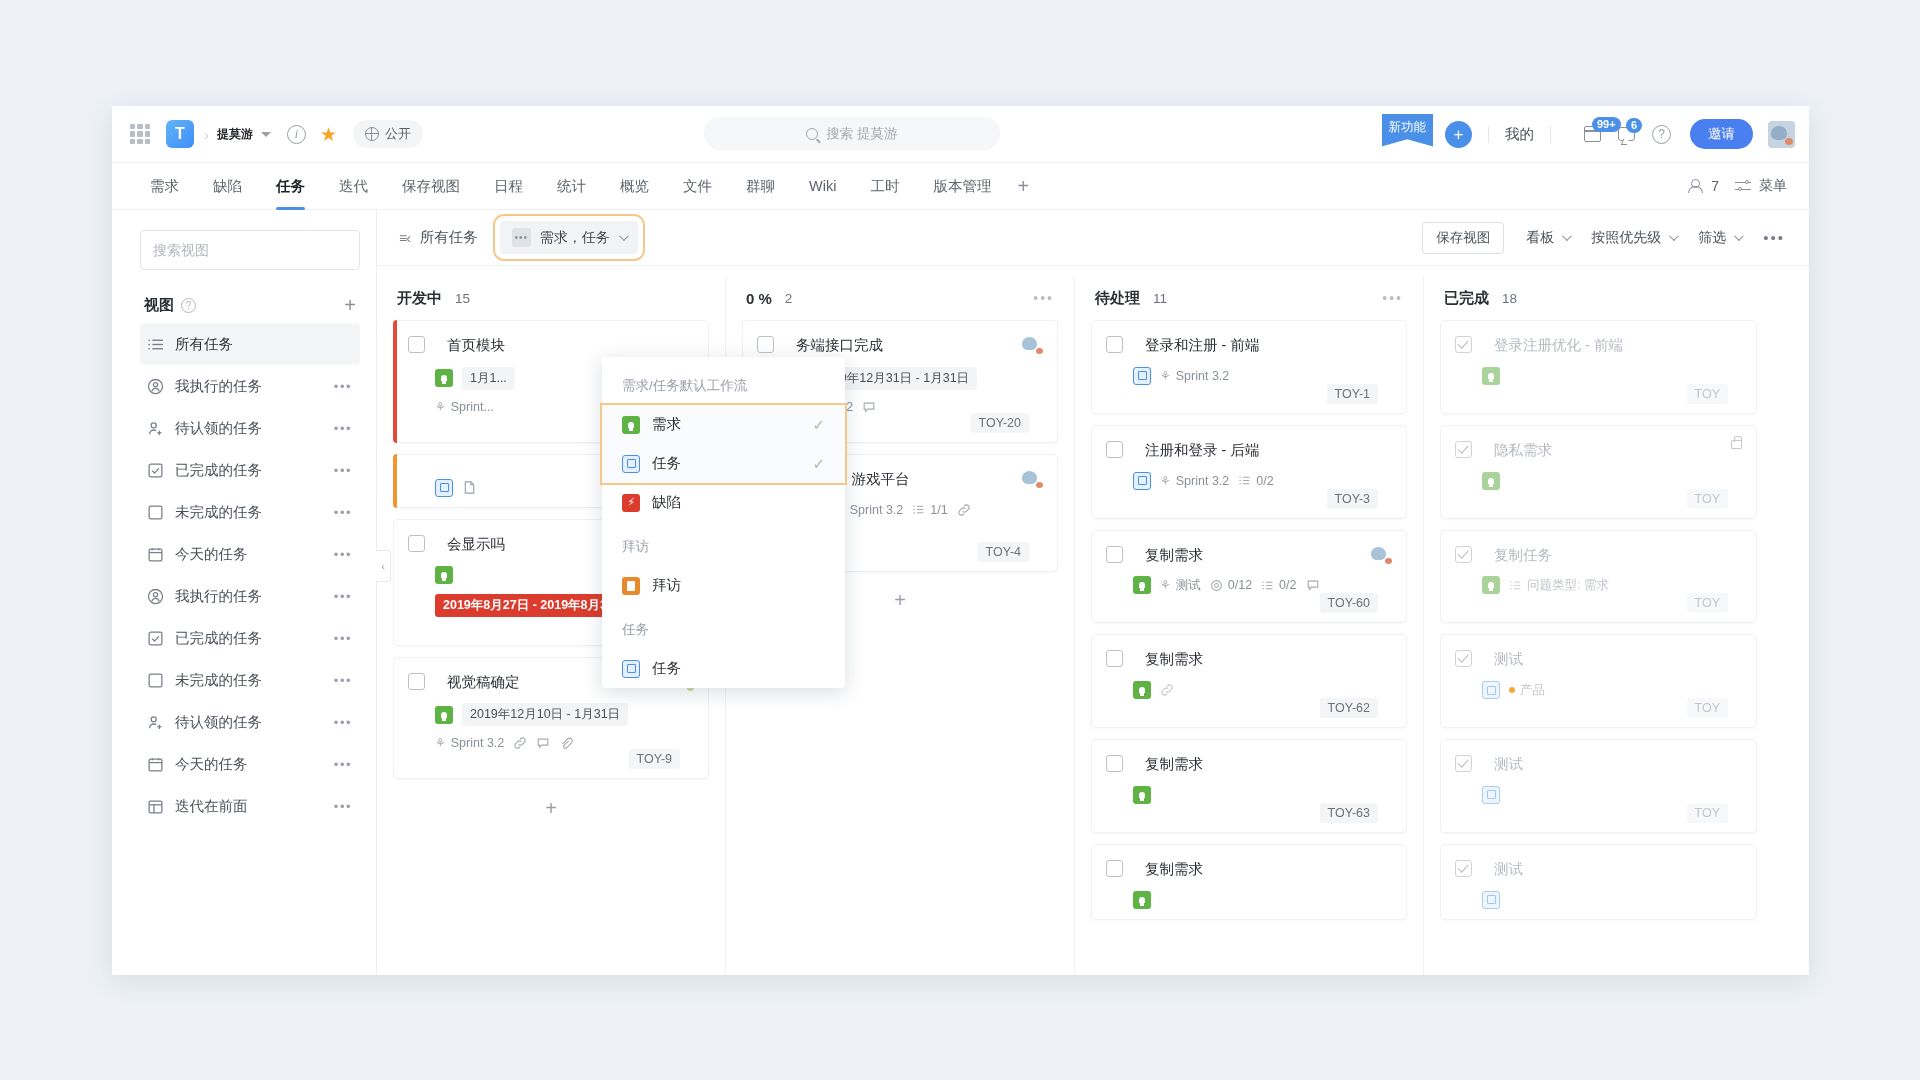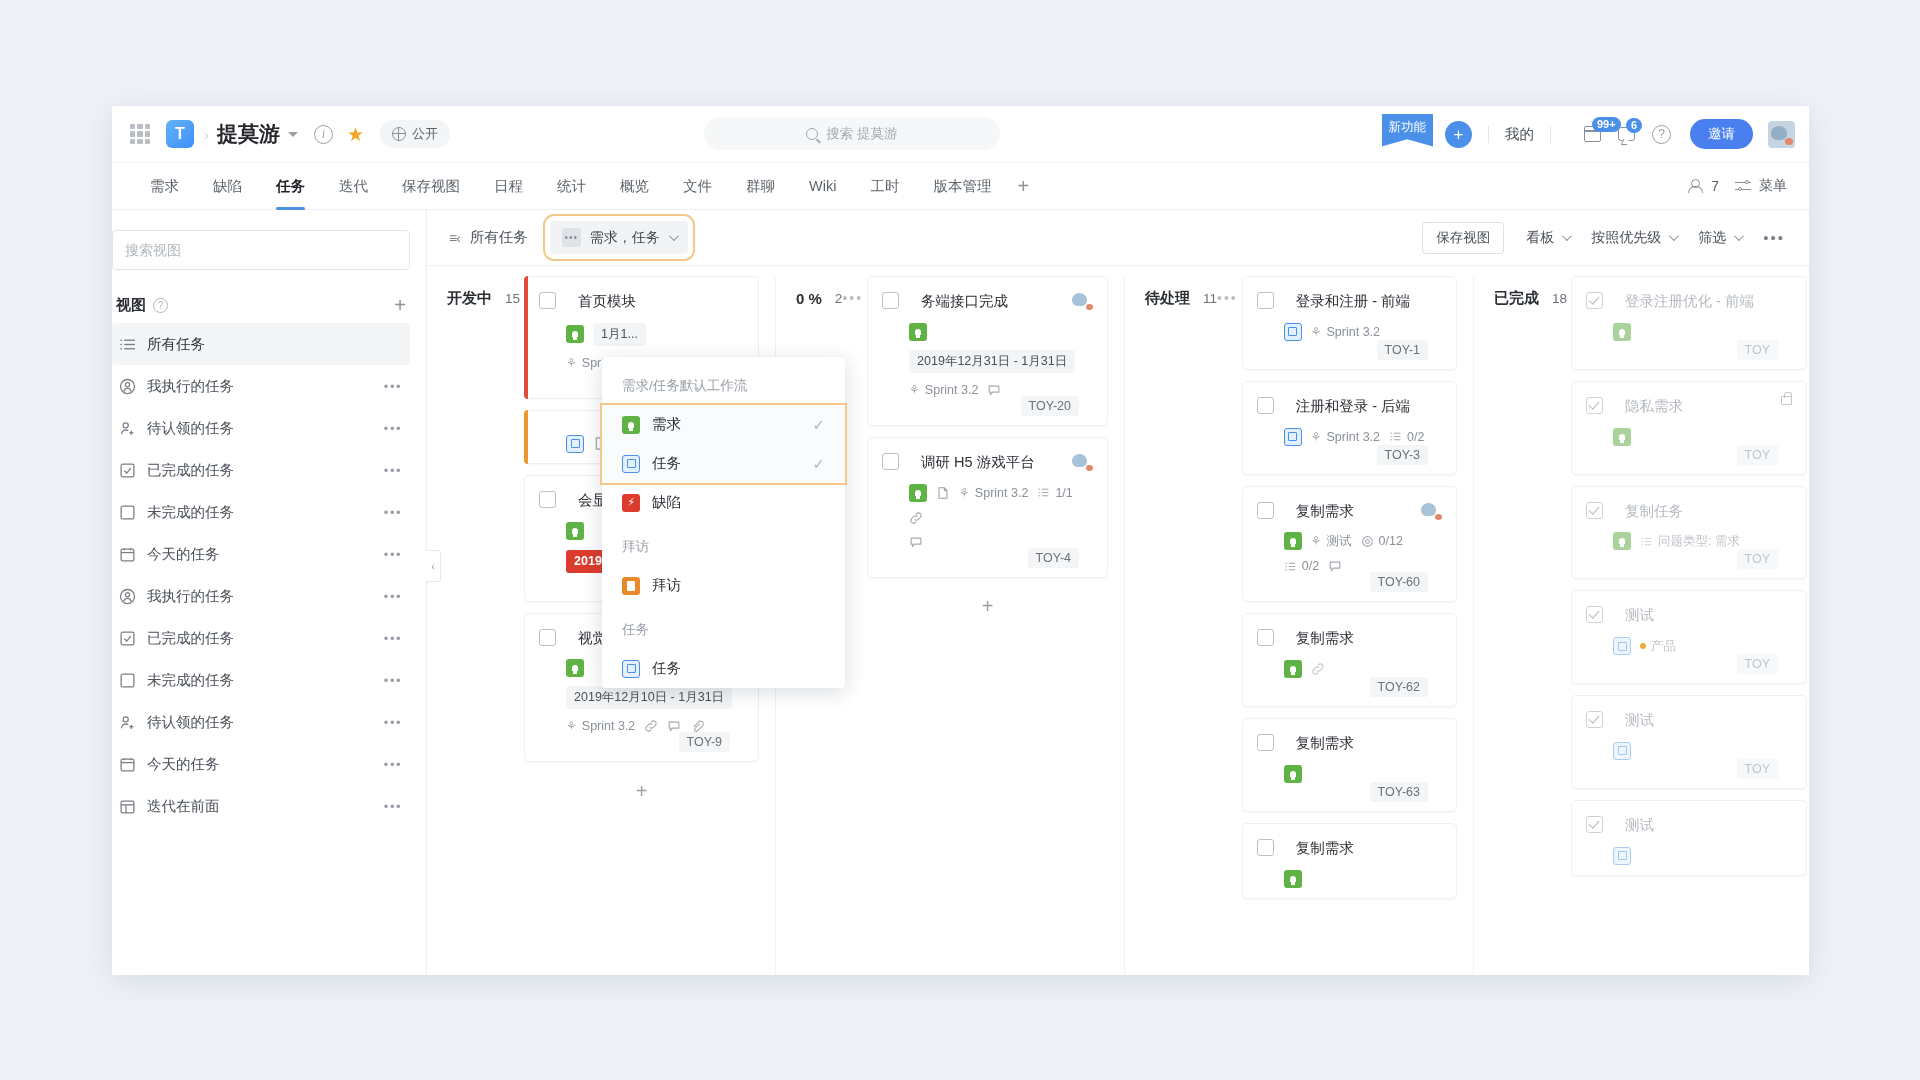--- a/index.html
+++ b/index.html
@@ -38,21 +38,21 @@
   }
   .grid-icon i { background: #b9bdc4; border-radius: 1px; display:block; }
   .proj-logo {
     width: 28px; height: 28px; border-radius: 6px;
     background: linear-gradient(135deg,#63b3fb,#3e8ef7);
     display: flex; align-items: center; justify-content: center;
     color: #fff; font-size: 16px; font-weight: bold;
     margin-right: 8px;
   }
   .crumb-sep { color: #d0d4da; font-size: 15px; margin: 0 8px 0 2px; }
-  .proj-name { font-size: 21px; font-weight: bold; color: #26282c; }
+  .proj-name { font-size: 12px; font-weight: bold; color: #26282c; }
   .caret {
     display:inline-block; width:0;height:0;
     border-left:5px solid transparent;border-right:5px solid transparent;
     border-top:5px solid #9aa0a8; margin-left:8px; margin-right:2px;
     vertical-align: middle;
   }
   .circ-icon {
     width: 19px; height: 19px; border-radius: 50%;
     border: 1.4px solid #9aa0a8; color:#9aa0a8;
     font-size: 12px; line-height: 16px; text-align: center;
@@ -143,22 +143,22 @@
   .slider-ico i { position:absolute;left:0;width:16px;height:1.4px;background:#8a9099;}
   .slider-ico i:nth-child(1){top:3px;} .slider-ico i:nth-child(2){top:10px;}
   .slider-ico b { position:absolute;width:4px;height:4px;border:1.2px solid #8a9099;border-radius:50%;background:#fff;}
   .slider-ico b:nth-child(3){left:10px;top:1px;} .slider-ico b:nth-child(4){left:3px;top:8px;}
 
   
   .body-wrap { display:flex; height: calc(869px - 57px - 47px); }
 
   
   .sidebar {
-    width: 315px; background:#fff; border-right:1px solid #eceef1;
-    padding: 20px 16px 0 0; flex-shrink:0; position:relative;
+    width: 265px; background:#fff; border-right:1px solid #eceef1;
+    padding: 20px 16px 0 28px; flex-shrink:0; position:relative;
     overflow: hidden;
   }
   .view-search {
     width:100%; height:40px; border:1px solid #e2e5e9; border-radius:4px;
     padding: 0 12px; font-size:14px; color:#9aa0a8; background:#fff;
     font-family: inherit; outline:none;
   }
   .view-search::placeholder { color:#b2b7bd; }
   .sec-head { display:flex;align-items:center;margin:24px 0 6px 4px; }
   .sec-title { font-size:15px;font-weight:bold;color:#2b2f34; }
@@ -192,21 +192,21 @@
   .tb-right { margin-left:auto; display:flex;align-items:center;gap:22px; }
   .save-view-btn {
     border:1px solid #dcdfe3;border-radius:4px;padding:6px 13px;
     font-size:13.5px;color:#4a5058;cursor:pointer;background:#fff;
   }
   .tb-menu { display:flex;align-items:center;gap:8px;font-size:14px;color:#4a5058;cursor:pointer; }
   .tb-dots { color:#7a8089; letter-spacing:2px; font-size:15px; cursor:pointer; }
 
   
   .columns { flex:1; display:flex; gap:0; padding: 10px 0 0 0; overflow:hidden; }
-  .column { width: 349px; flex-shrink:0; padding: 0 16px; border-right:1px solid #f2f3f5; display:flex;flex-direction:row; }
+  .column { width: 349px; flex-shrink:0; padding: 0 16px; border-right:1px solid #f2f3f5; display:flex;flex-direction:column; }
   .column:last-child { border-right:none; }
   .col-head { display:flex;align-items:center; height:44px; padding:0 4px; }
   .col-name { font-size:15px;font-weight:bold;color:#2b2f34; }
   .col-count { font-size:13.5px;color:#6b7177;margin-left:13px; }
   .col-dots { margin-left:auto;color:#b9bdc4;letter-spacing:2px;font-size:14px;cursor:pointer; }
   .col-cards { flex:1; overflow:hidden; }
   .card {
     background:#fff; border:1px solid #eef0f2; border-radius:5px;
     margin-bottom:11px; padding:14px 14px 10px 14px; position:relative;
     box-shadow:0 1px 2px rgba(30,40,60,0.04); cursor:pointer;

